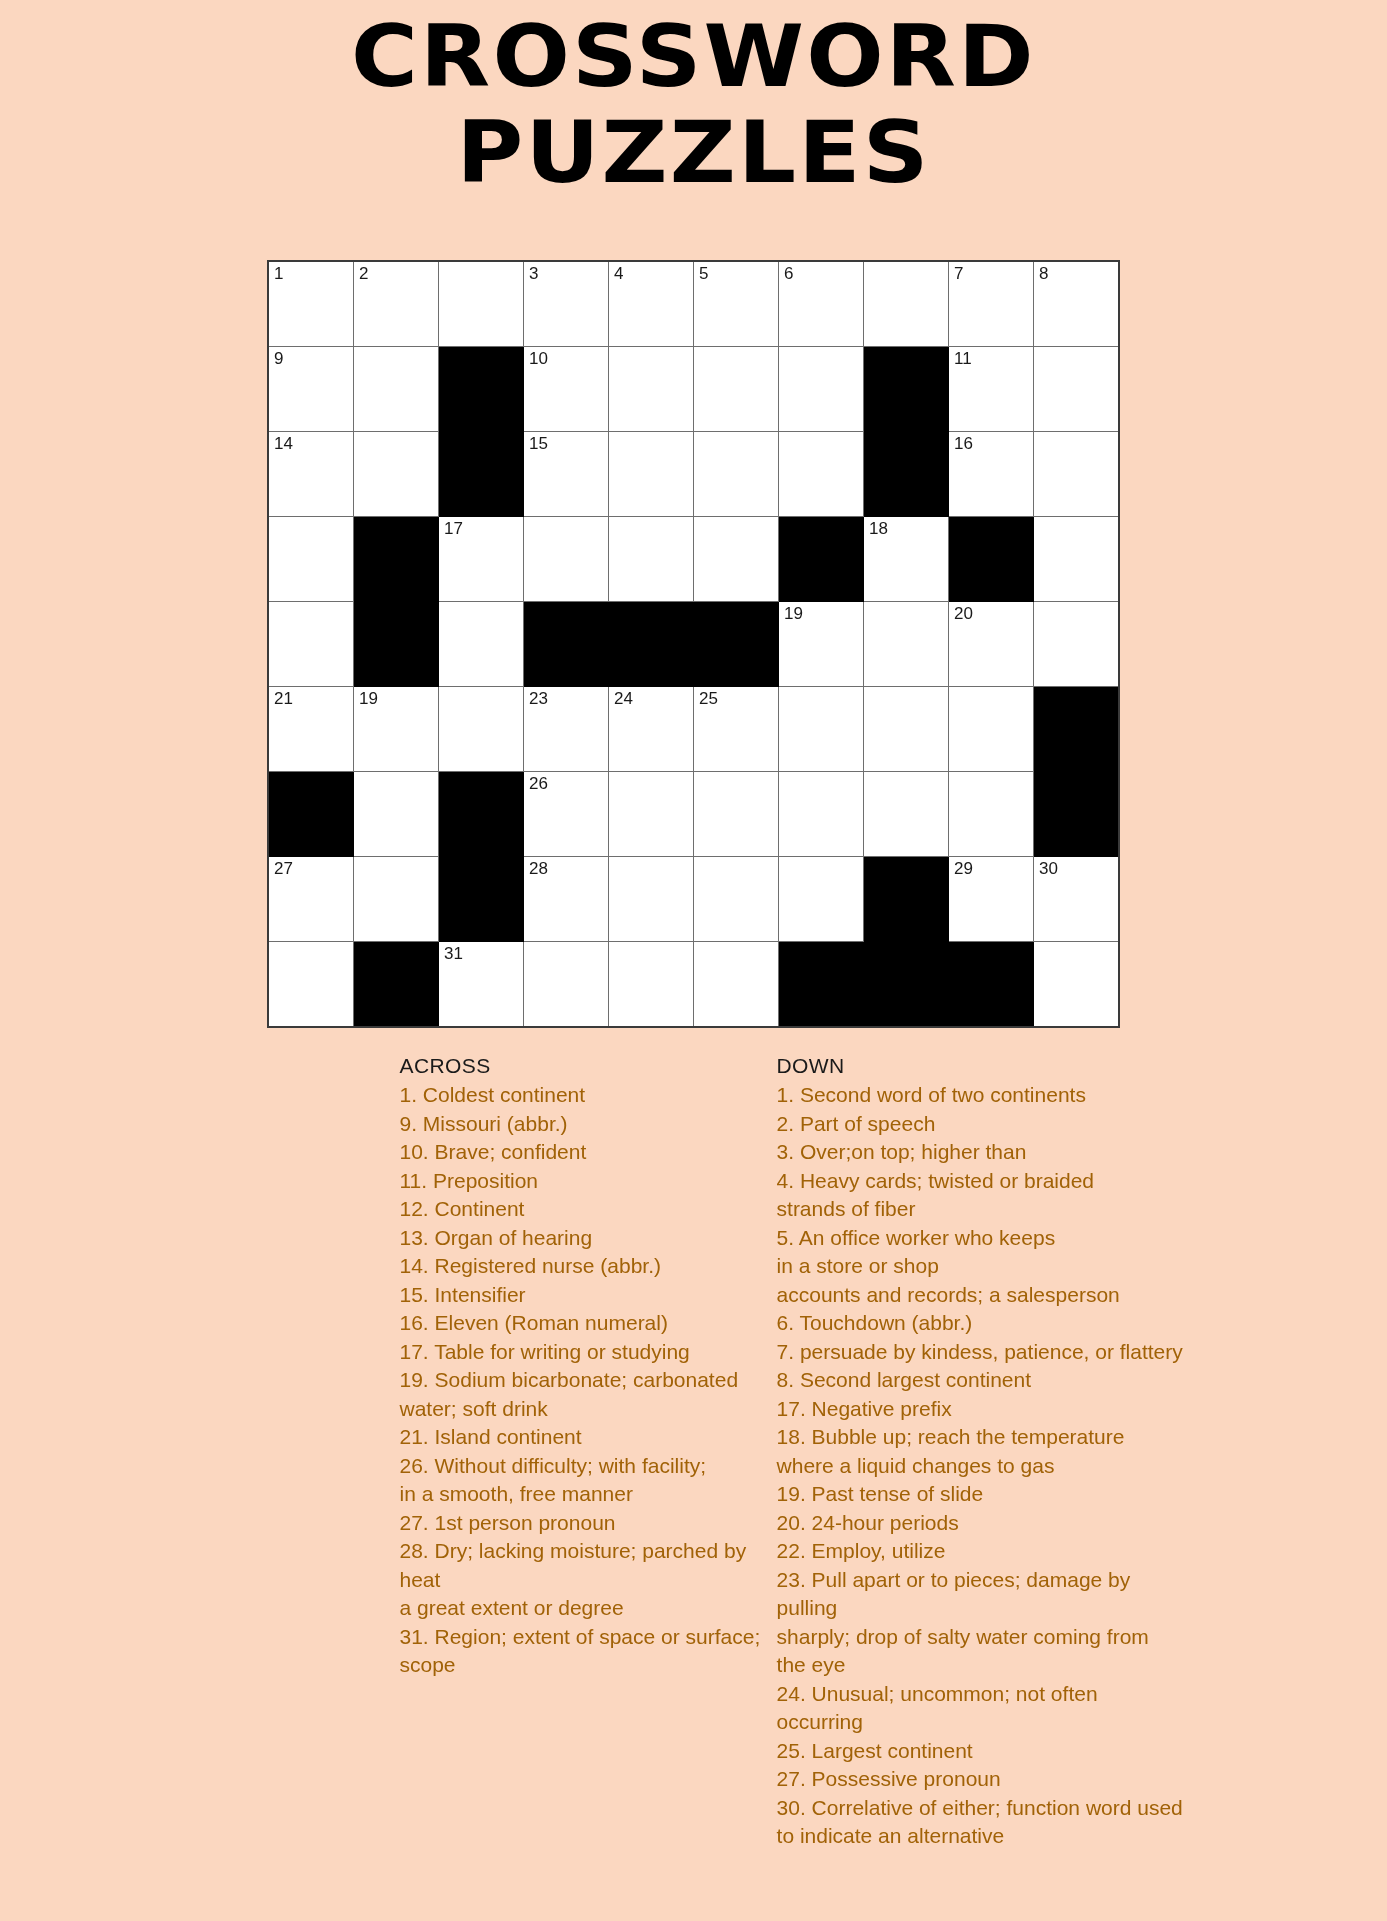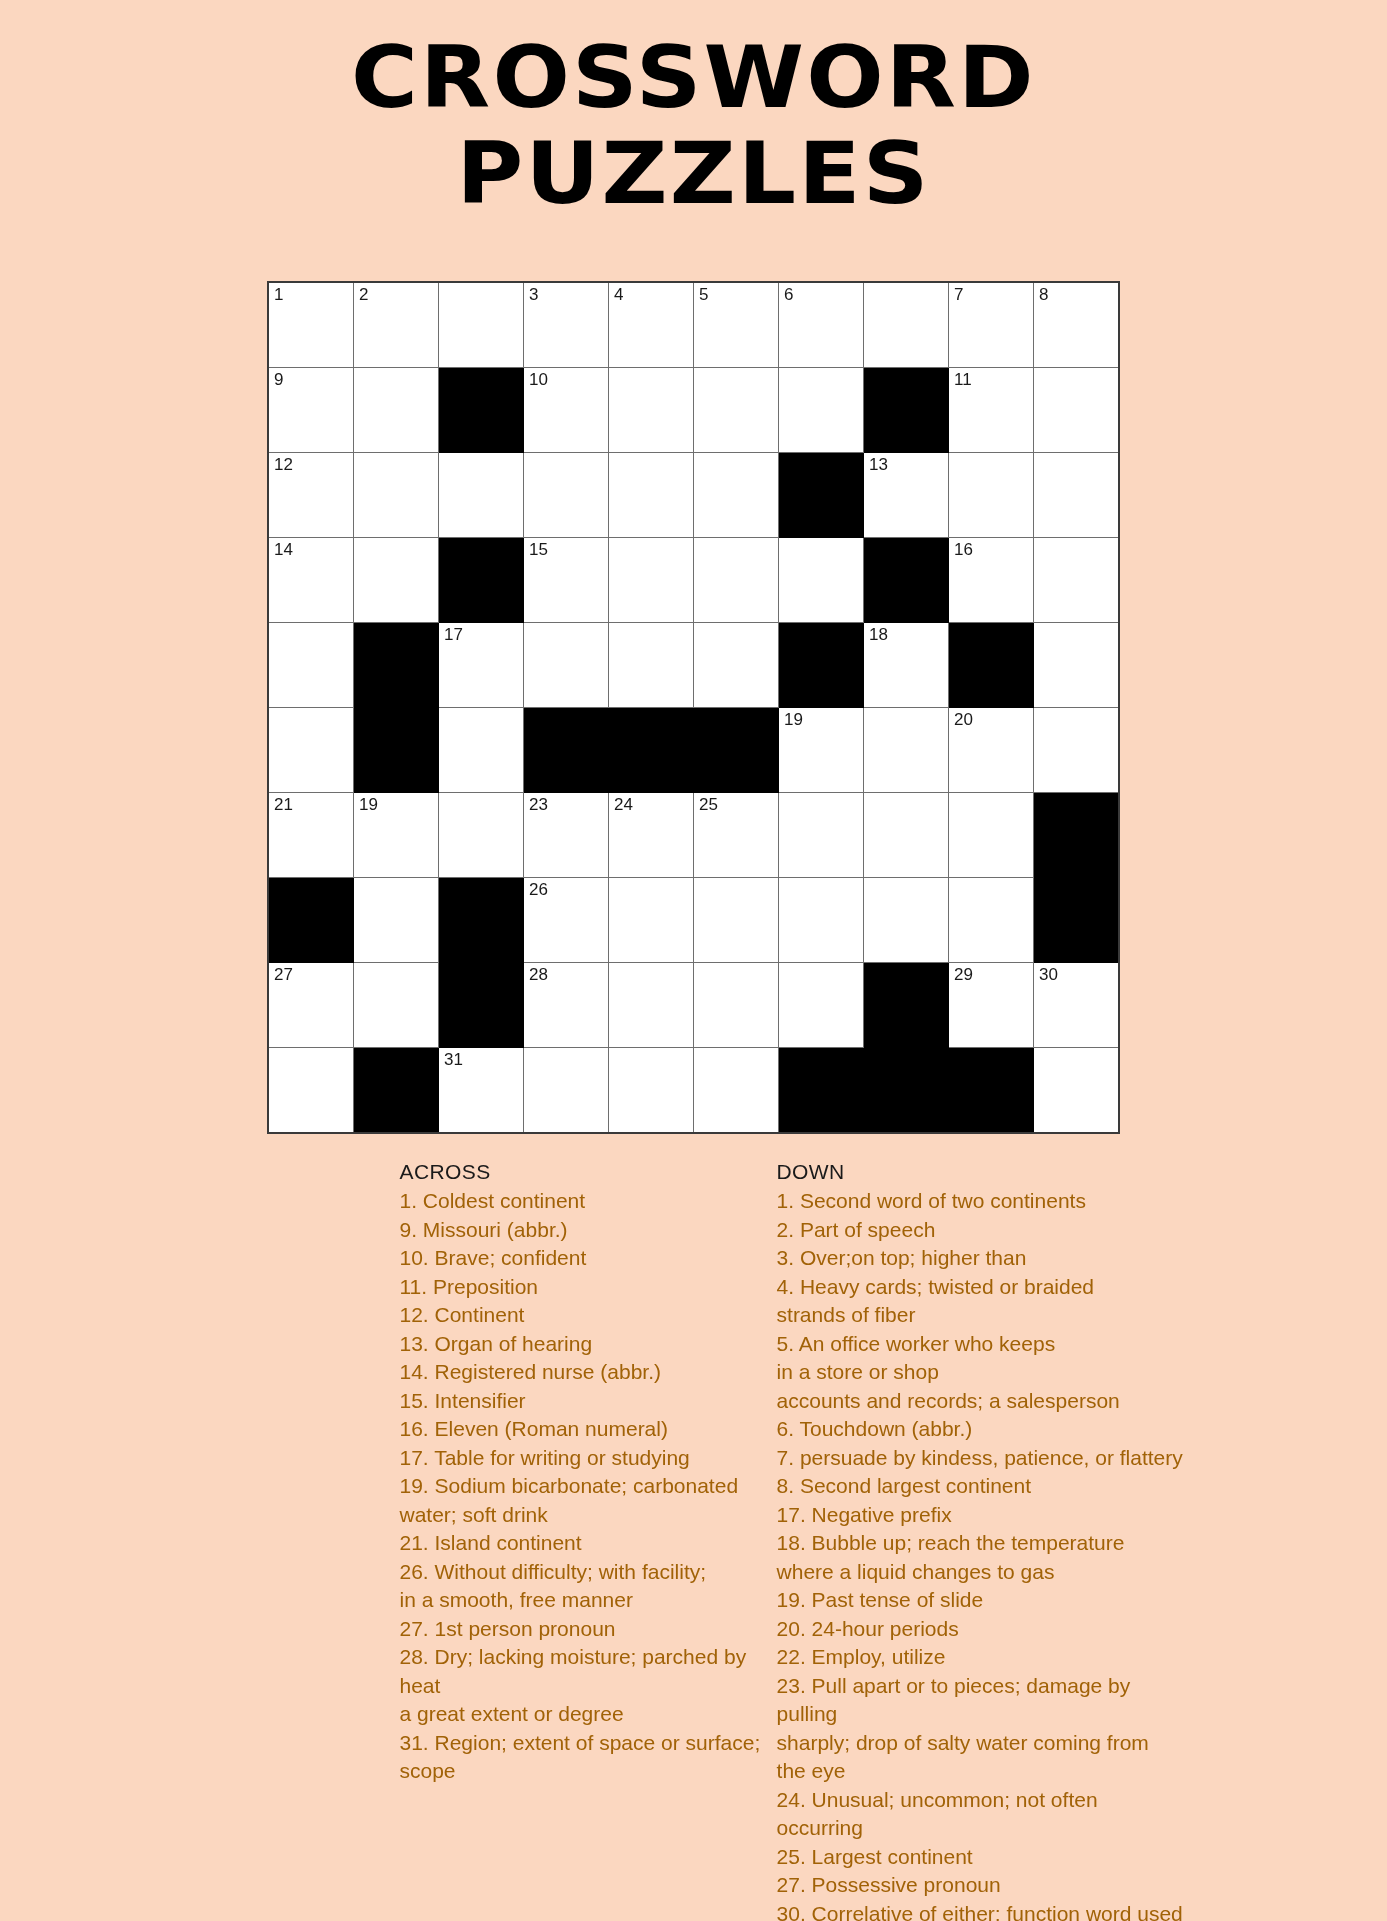--- a/index.html
+++ b/index.html
@@ -18,21 +18,21 @@
   .page {
     width: 1387px;
     height: 1921px;
     box-sizing: border-box;
     padding: 0;
     position: relative;
   }
   
   .title-block {
     text-align: center;
-    padding-top: 34px;
+    padding-top: 13px;
   }
   .title-line {
     font-family: "DejaVu Sans", sans-serif;
     font-weight: bold;
     font-size: 86px;
     letter-spacing: 2px;
     line-height: 1.02;
     color: #000;
     text-transform: uppercase;
     transform: scaleX(1.06);
@@ -153,36 +153,20 @@
             <td>
               <span class="cellnum">10</span>
             </td>
             <td></td>
             <td></td>
             <td></td>
             <td class="block"></td>
             <td>
               <span class="cellnum">11</span>
             </td>
-            <td></td>
-          </tr>
-          <tr>
-            <td>
-              <span class="cellnum">12</span>
-            </td>
-            <td></td>
-            <td></td>
-            <td></td>
-            <td></td>
-            <td></td>
-            <td class="block"></td>
-            <td>
-              <span class="cellnum">13</span>
-            </td>
-            <td></td>
             <td></td>
           </tr>
           <tr>
             <td>
               <span class="cellnum">14</span>
             </td>
             <td></td>
             <td class="block"></td>
             <td>
               <span class="cellnum">15</span>

